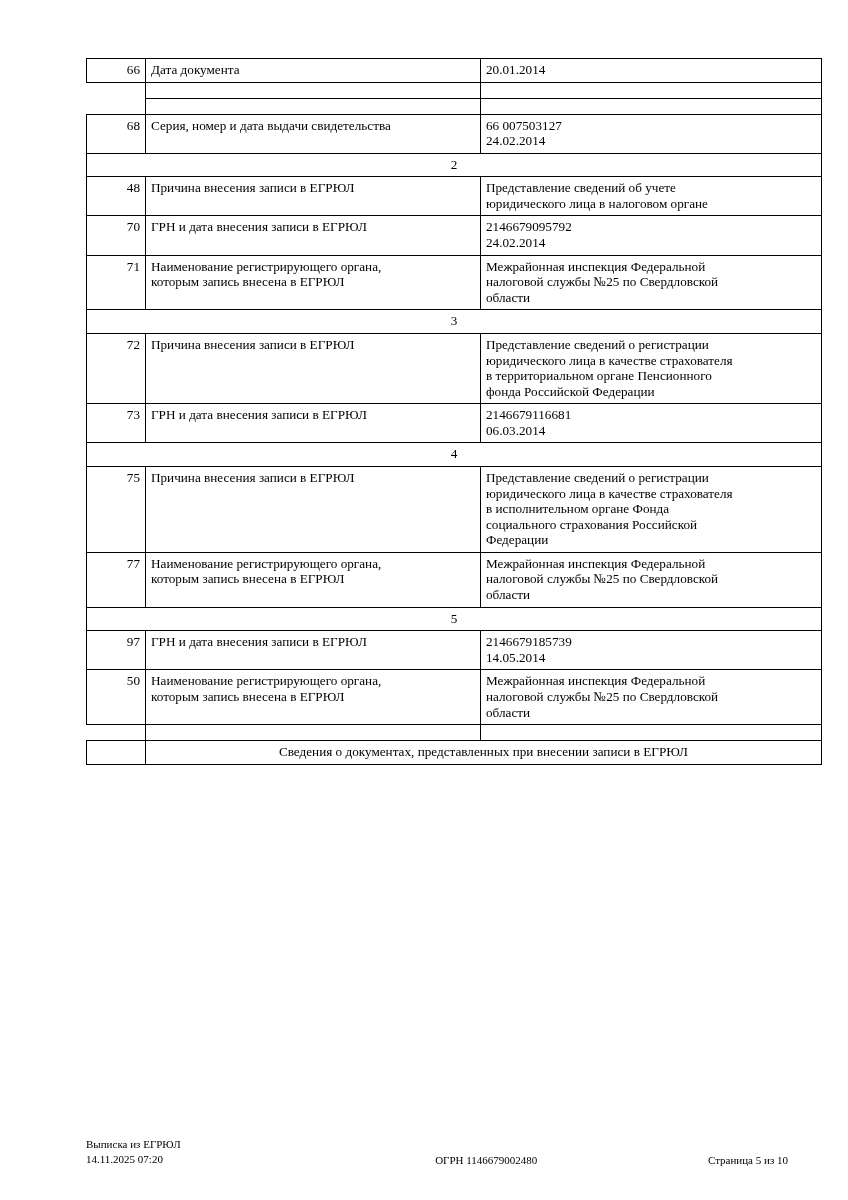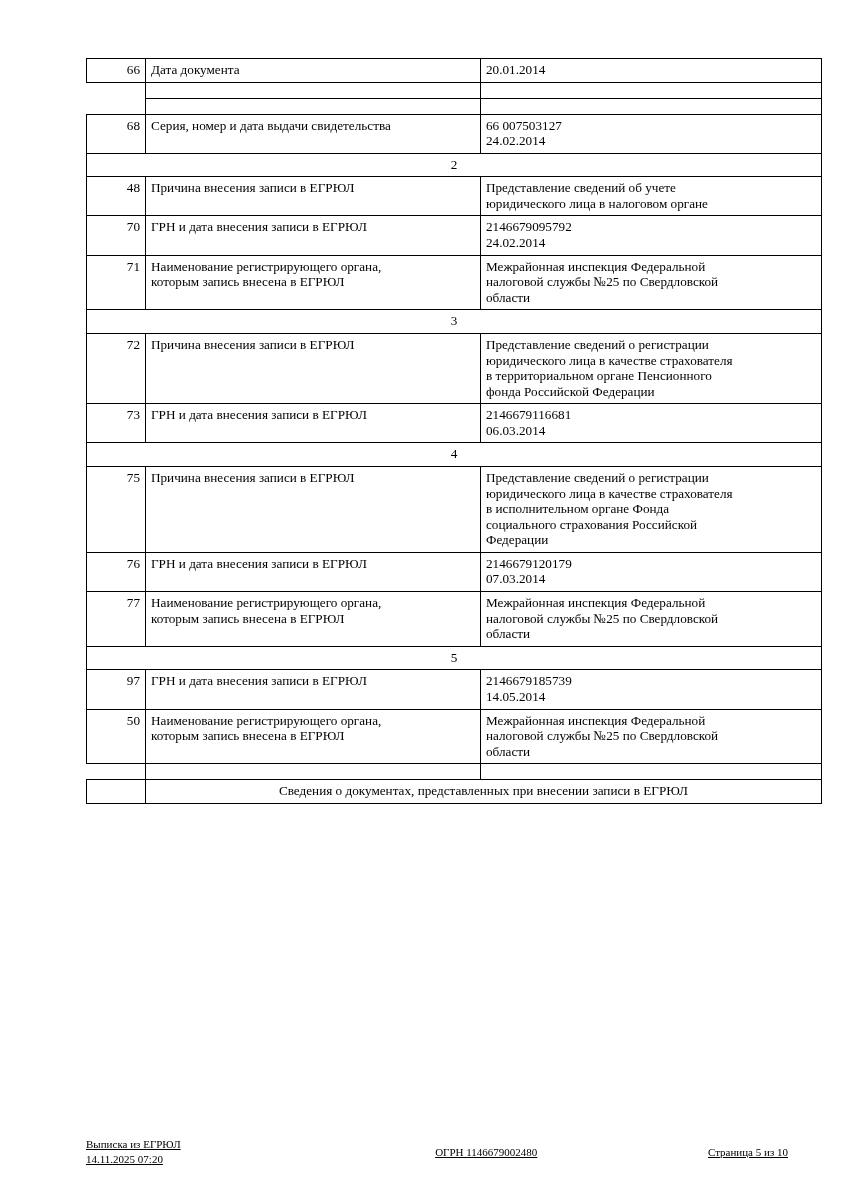--- a/index.html
+++ b/index.html
@@ -63,22 +63,21 @@
   }
   .footer {
     position: absolute;
     left: 86px;
     right: 60px;
     bottom: 34px;
     font-size: 11px;
     font-family: "Liberation Serif", serif;
     display: flex;
     justify-content: space-between;
-    align-items: center;
-    text-decoration: underline;
+    align-items: flex-end;
   }
   .footer .left {
     text-align: left;
     line-height: 1.3;
     white-space: pre-line;
   }
   .footer .center {
     text-align: center;
     flex: 0 0 auto;
     margin-left: 96px;
@@ -159,26 +158,20 @@
           <td class="center" colspan="3">4</td>
         </tr>
         <tr>
           <td class="num">75</td>
           <td class="label nowrapline">Причина внесения записи в ЕГРЮЛ</td>
           <td class="value nowrapline">Представление сведений о регистрации
 юридического лица в качестве страхователя
 в исполнительном органе Фонда
 социального страхования Российской
 Федерации</td>
-        </tr>
-        <tr>
-          <td class="num">76</td>
-          <td class="label nowrapline">ГРН и дата внесения записи в ЕГРЮЛ</td>
-          <td class="value nowrapline">2146679120179
-07.03.2014</td>
         </tr>
         <tr>
           <td class="num">77</td>
           <td class="label nowrapline">Наименование регистрирующего органа,
 которым запись внесена в ЕГРЮЛ</td>
           <td class="value nowrapline">Межрайонная инспекция Федеральной
 налоговой службы №25 по Свердловской
 области</td>
         </tr>
         <tr>

